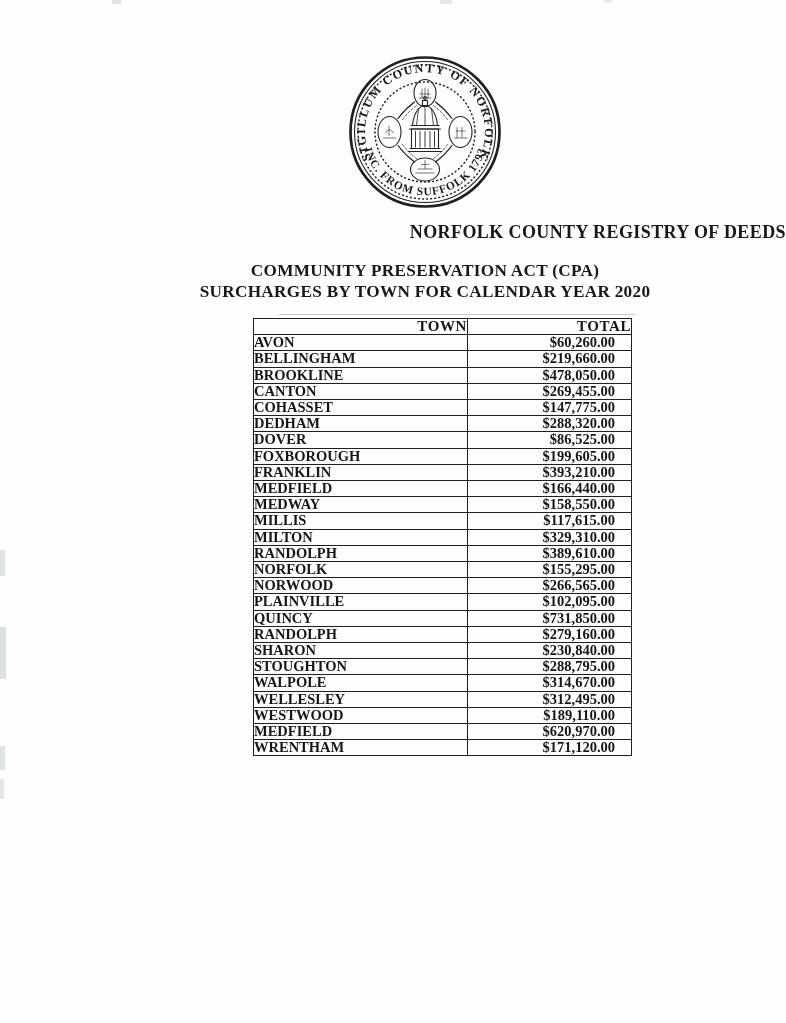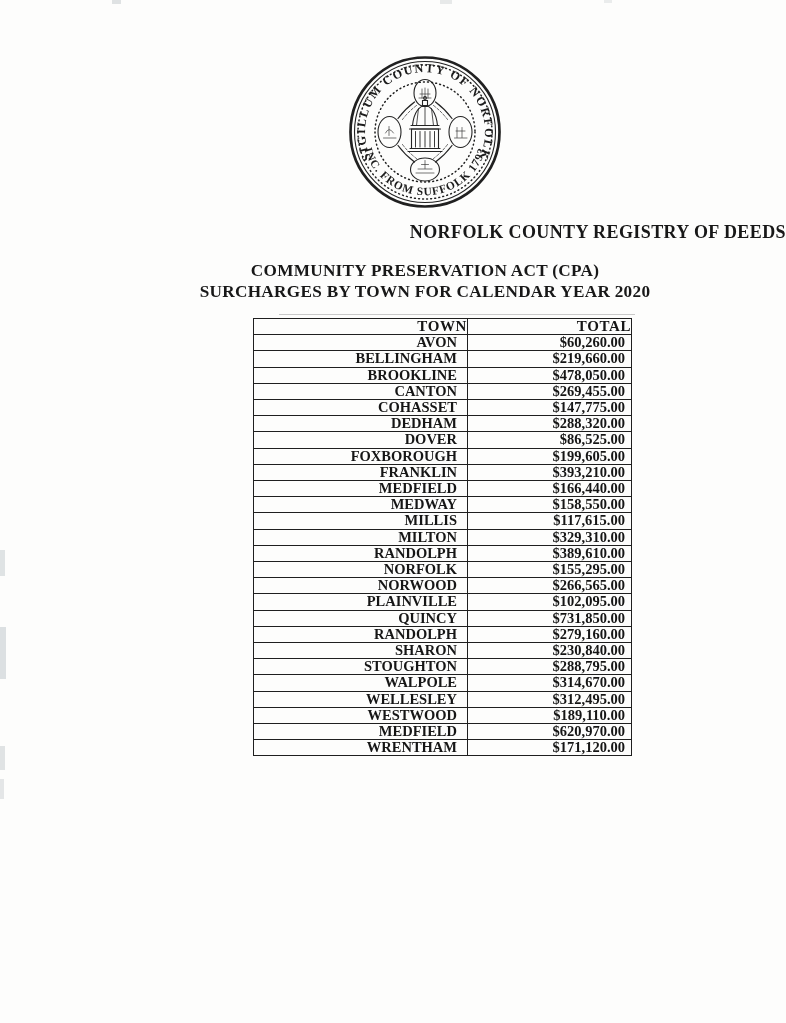--- a/index.html
+++ b/index.html
@@ -37,22 +37,22 @@
     font-size:14.5px;font-weight:bold;color:#161616;
   }
   table.cpa col.c-town{width:214px;}
   table.cpa col.c-total{width:164px;}
   table.cpa th,table.cpa td{
     border:1.6px solid #1f1f1f;
     height:15.2px;line-height:15.2px;
     padding:0;overflow:hidden;white-space:nowrap;
   }
   table.cpa th{font-size:15px;text-align:right;letter-spacing:0.6px;font-weight:bold;}
-  table.cpa td.town{text-align:right;padding-right:10px;}
-  table.cpa td.total{text-align:right;padding-right:6px;}
+  table.cpa td.town{padding-right:10px;}
+  table.cpa td.total{text-align:right;padding-right:16px;}
   
   .artifact{position:absolute;pointer-events:none;}
   .pre-table-line{
     position:absolute;left:279px;top:314px;width:356px;height:1px;
     background:#9f9f9f;opacity:.55;
   }
 </style>
 </head>
 <body>
 

